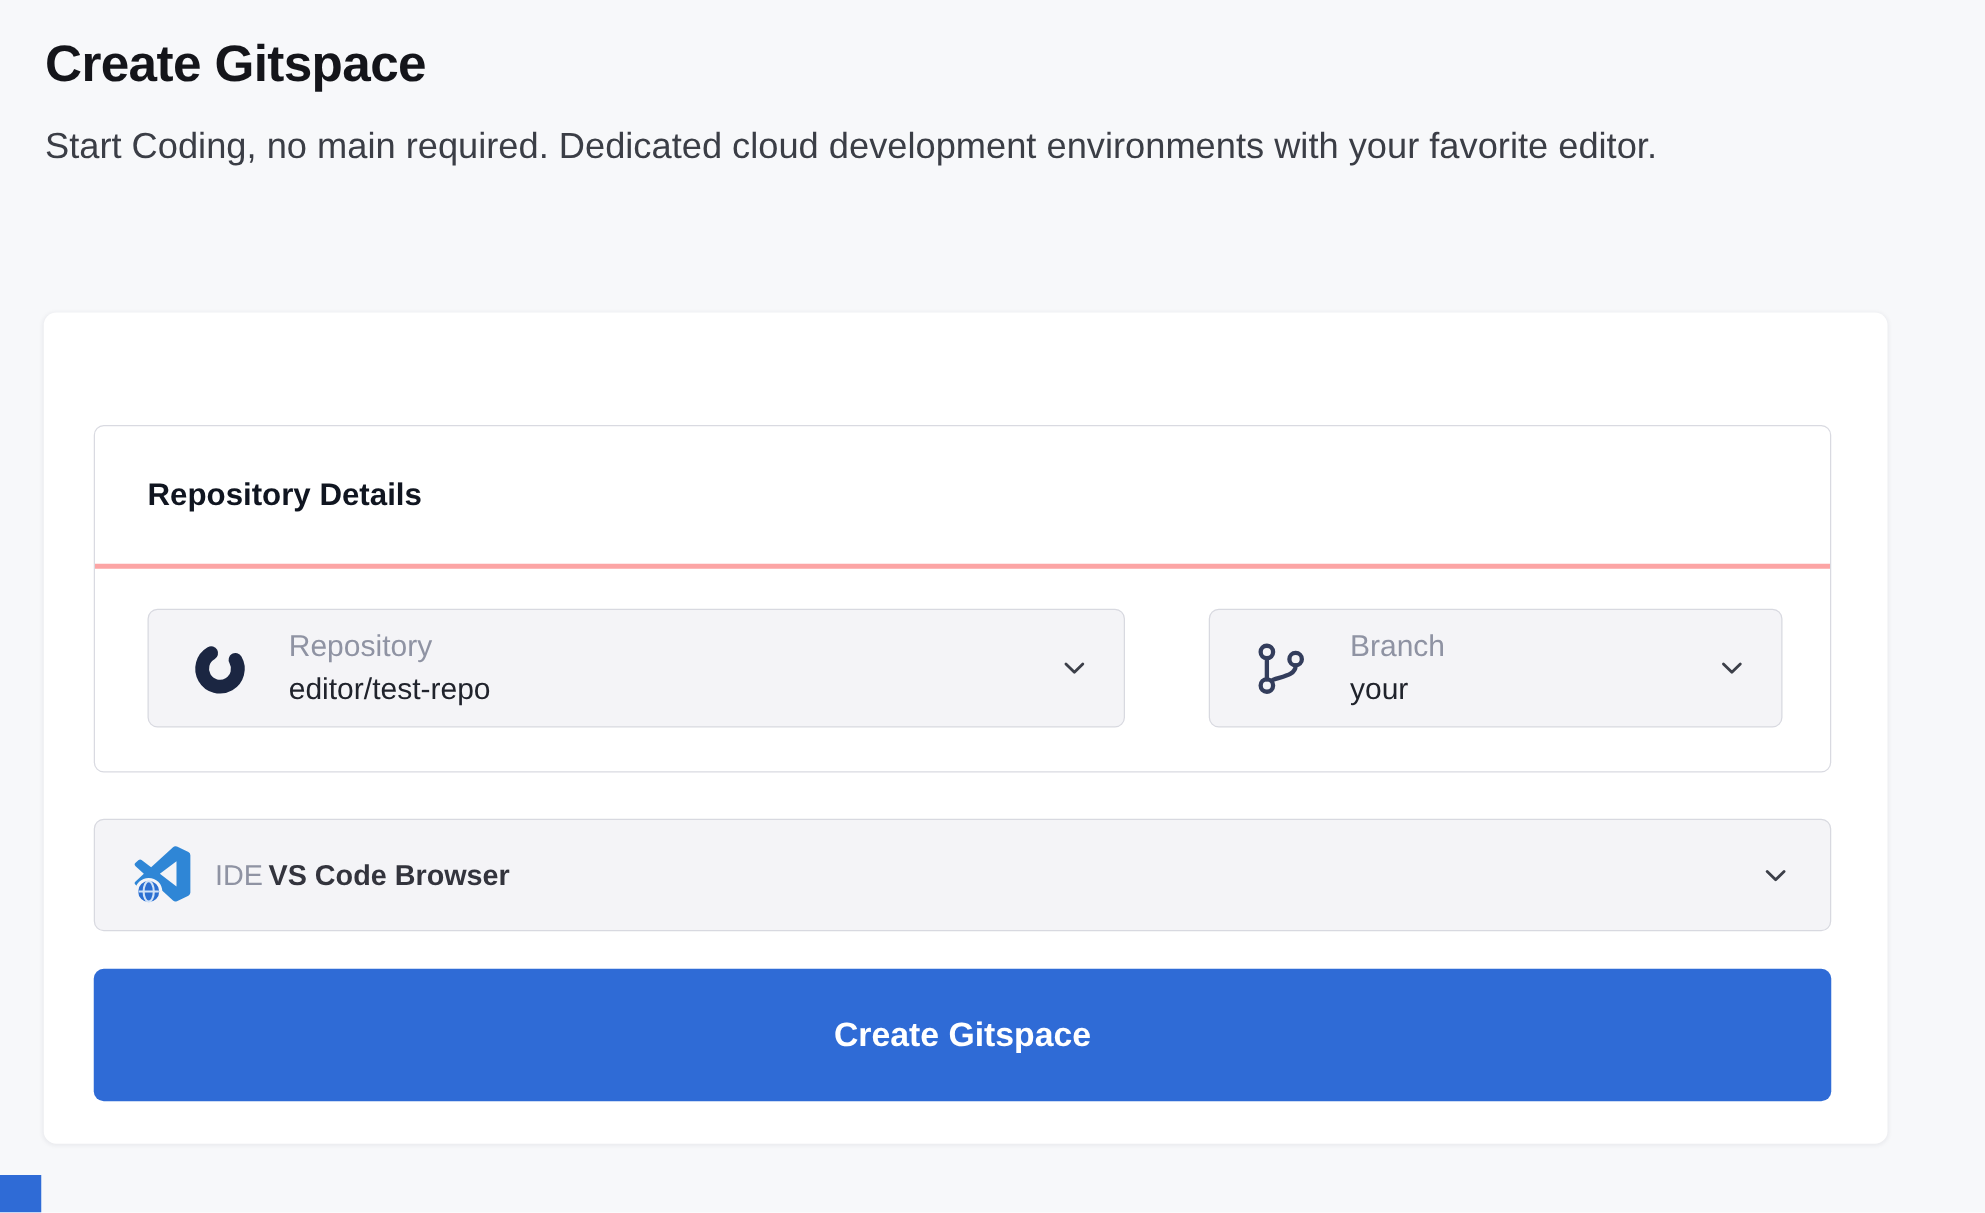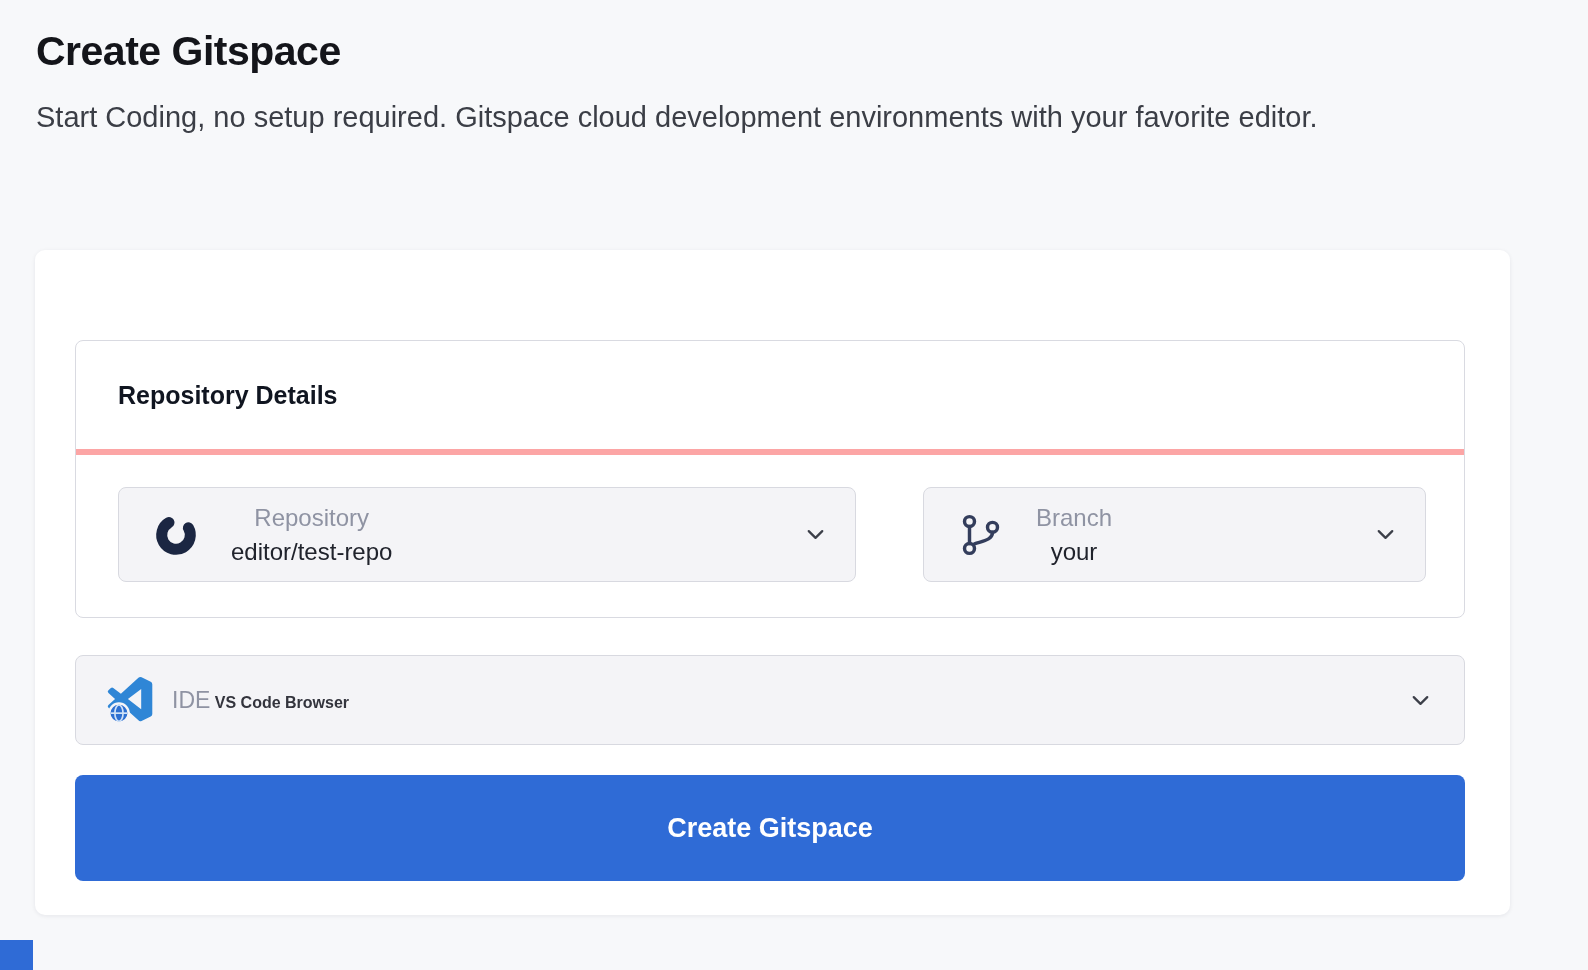--- a/index.html
+++ b/index.html
@@ -54,21 +54,21 @@
     border-radius: 8px;
     box-sizing: border-box;
     background: #fff;
   }
   .repo-section-header {
     height: 114px;
     display: flex;
     align-items: center;
     justify-content: space-between;
     padding: 0 38px 0 42px;
-    border-bottom: 6px solid #fca5a5;
+    border-bottom: 4px solid #fca5a5;
     box-sizing: border-box;
   }
   .section-heading {
     font-size: 25px;
     font-weight: 700;
     color: #101520;
   }
   .segmented {
     display: flex;
     border: 1px solid #d8d9e0;
@@ -112,32 +112,31 @@
     display: flex;
     align-items: center;
     justify-content: center;
     margin-right: 32px;
     flex: 0 0 auto;
   }
   .select-field .text-stack {
     display: flex;
     flex-direction: column;
     gap: 6px;
-    align-items: center;
   }
   .field-label {
     font-size: 24px;
     color: #8f93a3;
   }
   .field-value {
     font-size: 24px;
     color: #20232c;
   }
   .repo-field { flex: 1; }
-  .branch-field { width: 503px; flex: 0 0 auto; margin-left: 40px; }
+  .branch-field { width: 459px; flex: 0 0 auto; margin-left: 40px; }
   .chevron {
     margin-left: auto;
     display: flex;
     align-items: center;
     flex: 0 0 auto;
   }
   
   .ide-field {
     position: absolute;
     left: 40px;
@@ -156,21 +155,21 @@
   .ide-field .icon-box {
     margin-right: 14px;
     display: flex;
     align-items: center;
   }
   .ide-field .field-label {
     font-size: 23px;
     text-align: center;
   }
   .ide-field .field-value {
-    font-size: 16px;
+    font-size: 23px;
     font-weight: 700;
     color: #33343d;
   }
   
   .create-button {
     position: absolute;
     left: 40px;
     top: 525px;
     width: 1390px;
     height: 106px;
@@ -193,21 +192,21 @@
     width: 33px;
     height: 30px;
     background: #2f6bd6;
   }
 </style>
 </head>
 <body>
 
 <header class="page-header">
   <h1 class="page-title">Create Gitspace</h1>
-  <p class="page-subtitle">Start Coding, no setup required. Gitspace cloud development environments with your favorite editor.</p>
+  <p class="page-subtitle">Start Coding, no main required. Dedicated cloud development environments with your favorite editor.</p>
 </header>
 
 <div class="card">
 
   <section class="repo-section">
     <div class="repo-section-header">
       <div class="section-heading">Repository Details</div>
     </div>
 
     <div class="fields-row">

